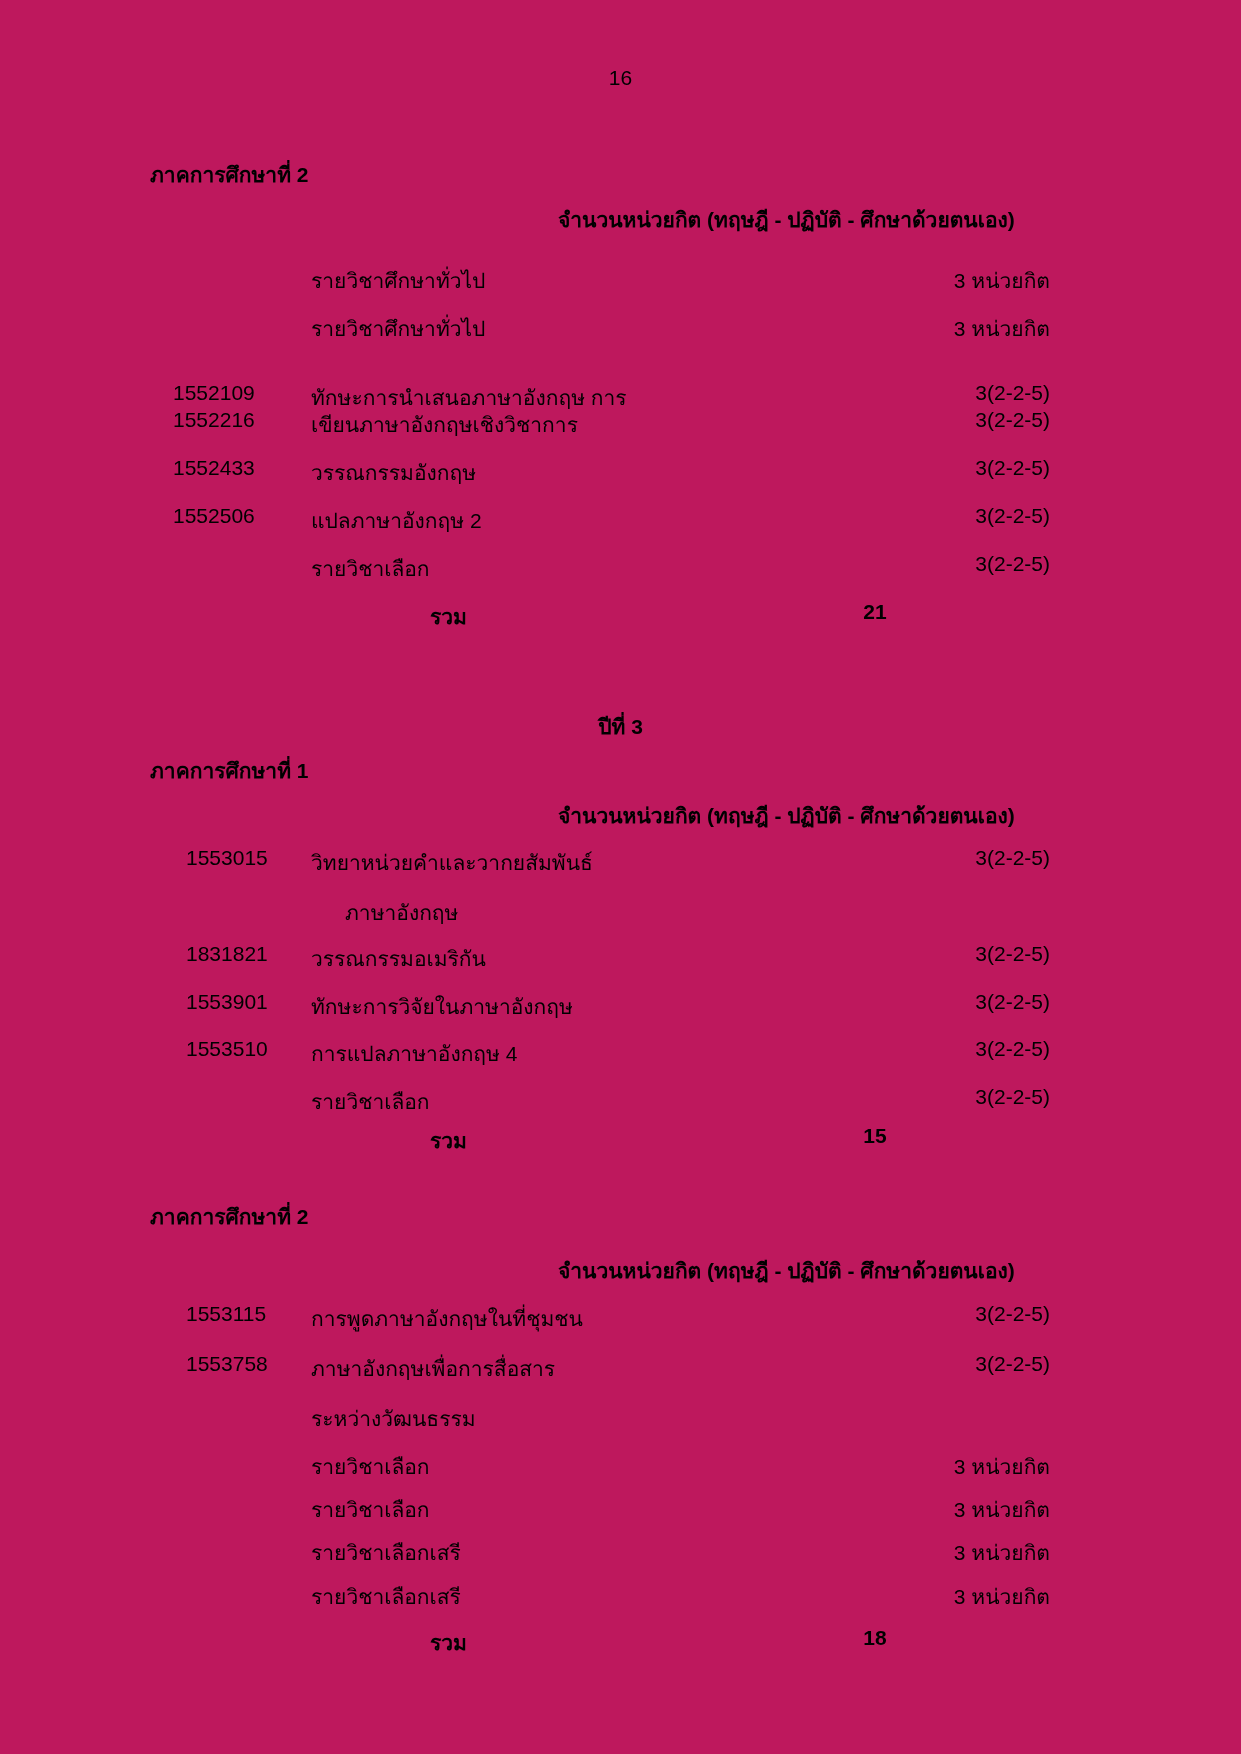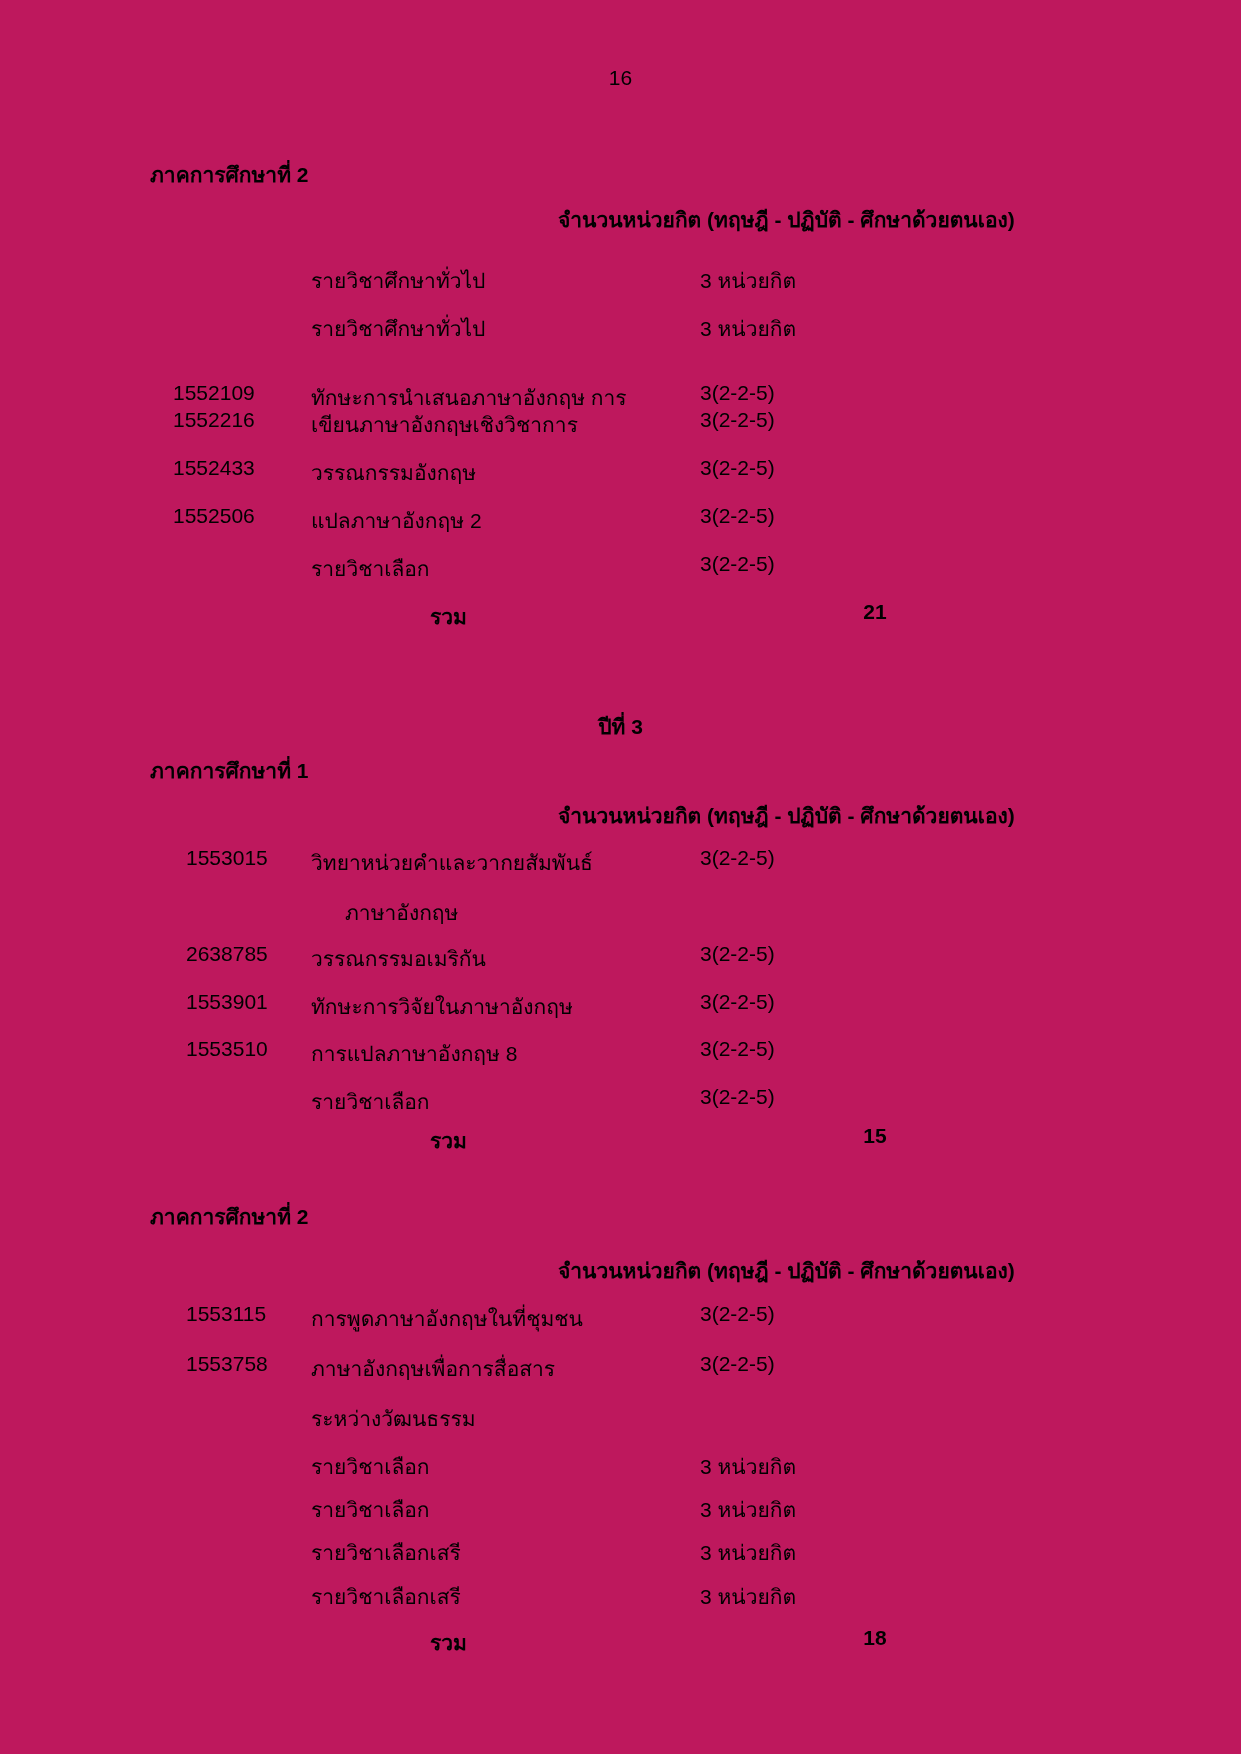--- a/index.html
+++ b/index.html
@@ -15,21 +15,21 @@
   }
   .abs { position:absolute; white-space:nowrap; }
   .center { left:0; width:100%; text-align:center; }
   .bold { font-weight:700; }
   .section-heading { left:150px; font-weight:700; }
   .credits-header { left:558px; font-weight:700; }
   .row { position:absolute; left:0; width:100%; height:30px; }
   .code  { position:absolute; left:173px; }
   .code2 { position:absolute; left:186px; }
   .name  { position:absolute; left:311px; white-space:nowrap; }
-  .credit{ position:absolute; left:700px; width:350px; text-align:left; }
+  .credit{ position:absolute; left:700px; width:350px; text-align:right; }
   .total-label { position:absolute; left:430px; width:290px; font-weight:700; }
   .total-value { position:absolute; left:700px; width:350px; text-align:center; font-weight:700; }
 </style>
 </head>
 <body>
 
 <div class="page">
 
   <div class="abs center" style="top:66px;">16</div>
 
@@ -80,32 +80,32 @@
 
   <div class="row" style="top:846px;">
     <span class="code2">1553015</span>
     <span class="name">วิทยาหน่วยคำและวากยสัมพันธ์</span>
     <span class="credit">3(2-2-5)</span>
   </div>
   <div class="row" style="top:896px;margin-left:34px;">
     <span class="name">ภาษาอังกฤษ</span>
   </div>
   <div class="row" style="top:942px;">
-    <span class="code2">2638785</span>
+    <span class="code2">1831821</span>
     <span class="name">วรรณกรรมอเมริกัน</span>
     <span class="credit">3(2-2-5)</span>
   </div>
   <div class="row" style="top:990px;">
     <span class="code2">1553901</span>
     <span class="name">ทักษะการวิจัยในภาษาอังกฤษ</span>
     <span class="credit">3(2-2-5)</span>
   </div>
   <div class="row" style="top:1037px;">
     <span class="code2">1553510</span>
-    <span class="name">การแปลภาษาอังกฤษ 8</span>
+    <span class="name">การแปลภาษาอังกฤษ 4</span>
     <span class="credit">3(2-2-5)</span>
   </div>
   <div class="row" style="top:1085px;">
     <span class="name">รายวิชาเลือก</span>
     <span class="credit">3(2-2-5)</span>
   </div>
   <div class="row" style="top:1124px;">
     <span class="total-label">รวม</span>
     <span class="total-value">15</span>
   </div>

